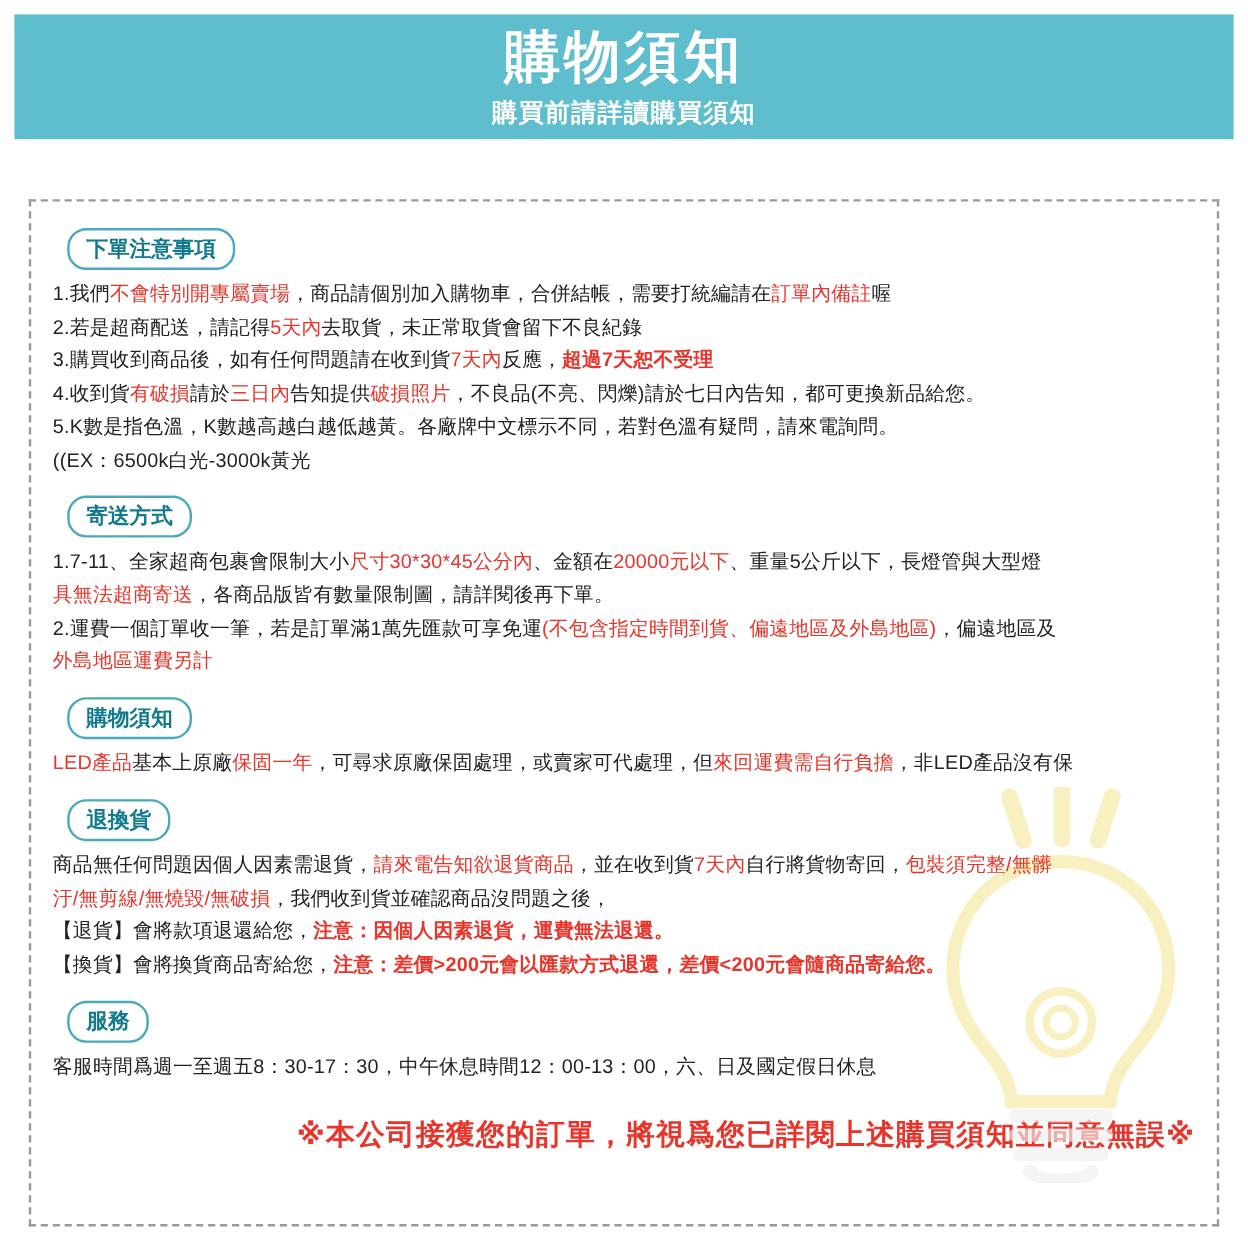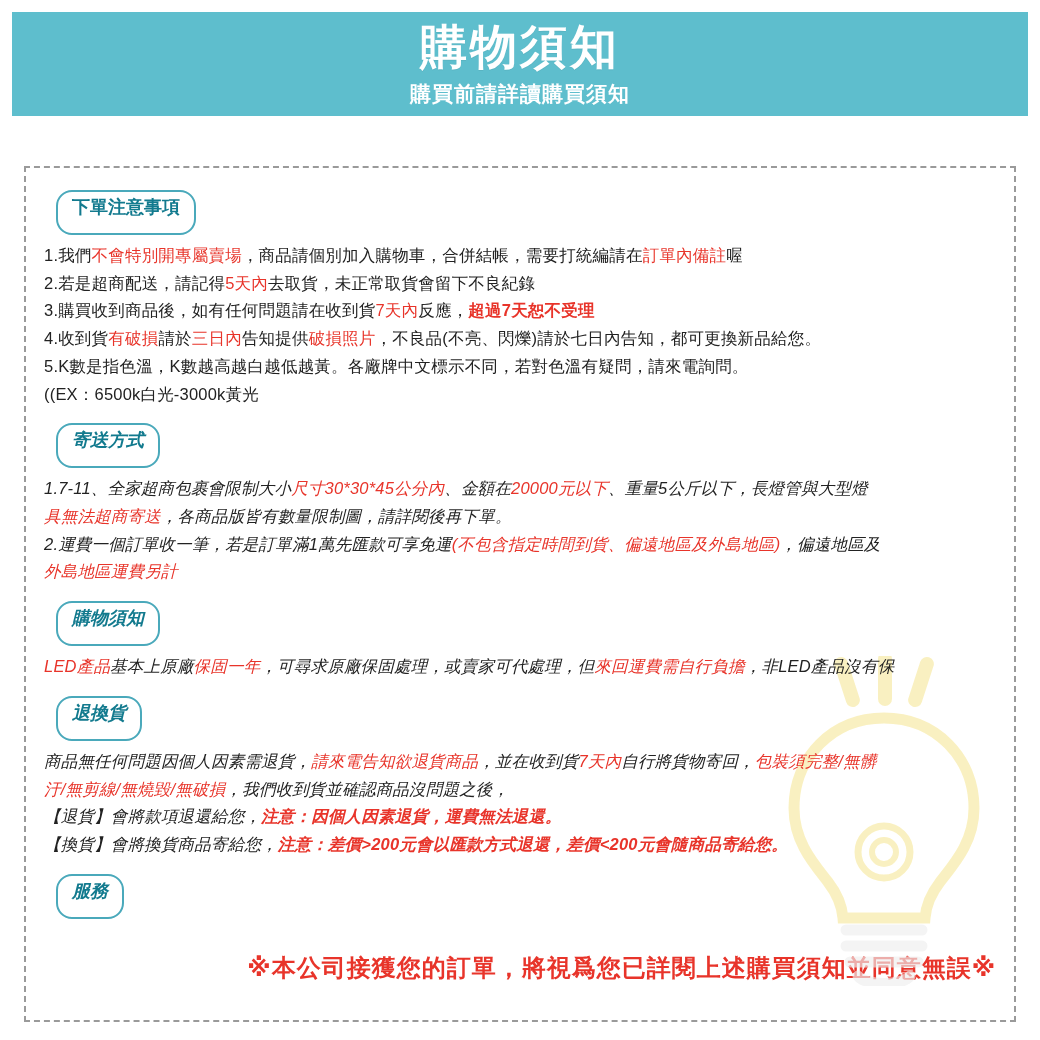--- a/index.html
+++ b/index.html
@@ -72,28 +72,27 @@
     pointer-events: none;
     opacity: 0.65;
   }
 
   .sec {
     position: relative;
     z-index: 2;
   }
   .sec + .sec {
     margin-top: 16px;
-    font-style: italic;
   }
 
   .pill {
     display: inline-block;
     border: 2px solid #4aa9bb;
     border-radius: 16px;
-    padding: 3px 14px 14px 14px;
+    padding: 3px 14px 4px 14px;
     font-size: 18px;
     font-weight: bold;
     color: #127a8e;
     background: #ffffff;
     margin-left: 12px;
     margin-bottom: 7px;
   }
 
   .line {
     font-size: 16.5px;
@@ -137,18 +136,18 @@
       <path d="M96 320 C104 330 140 330 148 320" fill="none" stroke="#efefef" stroke-width="11" stroke-linecap="round"></path>
       <path d="M122 196 m-26 0 a26 26 0 1 0 52 0 a26 26 0 1 0 -52 0" fill="none" stroke="#f7e9a0" stroke-width="7"></path>
       <path d="M122 196 m-12 0 a12 12 0 1 0 24 0 a12 12 0 1 0 -24 0" fill="none" stroke="#f7e9a0" stroke-width="6"></path>
     </svg>
 
     <div id="sections-root">
         <div class="sec"><div class="pill">下單注意事項</div><p class="line"><span>1.我們</span><span class="r">不會特別開專屬賣場</span><span>，商品請個別加入購物車，合併結帳，需要打統編請在</span><span class="r">訂單內備註</span><span>喔</span></p><p class="line"><span>2.若是超商配送，請記得</span><span class="r">5天內</span><span>去取貨，未正常取貨會留下不良紀錄</span></p><p class="line"><span>3.購買收到商品後，如有任何問題請在收到貨</span><span class="r">7天內</span><span>反應，</span><span class="rb">超過7天恕不受理</span></p><p class="line"><span>4.收到貨</span><span class="r">有破損</span><span>請於</span><span class="r">三日內</span><span>告知提供</span><span class="r">破損照片</span><span>，不良品(不亮、閃爍)請於七日內告知，都可更換新品給您。</span></p><p class="line"><span>5.K數是指色溫，K數越高越白越低越黃。各廠牌中文標示不同，若對色溫有疑問，請來電詢問。</span></p><p class="line"><span>((EX：6500k白光-3000k黃光</span></p></div>
         <div class="sec"><div class="pill">寄送方式</div><p class="line"><span>1.7-11、全家超商包裹會限制大小</span><span class="r">尺寸30*30*45公分內</span><span>、金額在</span><span class="r">20000元以下</span><span>、重量5公斤以下，長燈管與大型燈</span></p><p class="line"><span class="r">具無法超商寄送</span><span>，各商品版皆有數量限制圖，請詳閱後再下單。</span></p><p class="line"><span>2.運費一個訂單收一筆，若是訂單滿1萬先匯款可享免運</span><span class="r">(不包含指定時間到貨、偏遠地區及外島地區)</span><span>，偏遠地區及</span></p><p class="line"><span class="r">外島地區運費另計</span></p></div>
         <div class="sec"><div class="pill">購物須知</div><p class="line"><span class="r">LED產品</span><span>基本上原廠</span><span class="r">保固一年</span><span>，可尋求原廠保固處理，或賣家可代處理，但</span><span class="r">來回運費需自行負擔</span><span>，非LED產品沒有保</span></p></div>
         <div class="sec"><div class="pill">退換貨</div><p class="line"><span>商品無任何問題因個人因素需退貨，</span><span class="r">請來電告知欲退貨商品</span><span>，並在收到貨</span><span class="r">7天內</span><span>自行將貨物寄回，</span><span class="r">包裝須完整/無髒</span></p><p class="line"><span class="r">汙/無剪線/無燒毀/無破損</span><span>，我們收到貨並確認商品沒問題之後，</span></p><p class="line"><span>【退貨】會將款項退還給您，</span><span class="rb">注意：因個人因素退貨，運費無法退還。</span></p><p class="line"><span>【換貨】會將換貨商品寄給您，</span><span class="rb">注意：差價&gt;200元會以匯款方式退還，差價&lt;200元會隨商品寄給您。</span></p></div>
-        <div class="sec"><div class="pill">服務</div></div>
+        <div class="sec"><div class="pill">服務</div><p class="line"><span>客服時間爲週一至週五8：30-17：30，中午休息時間12：00-13：00，六、日及國定假日休息</span></p></div>
       </div>
 
     <div class="notice">※本公司接獲您的訂單，將視爲您已詳閱上述購買須知並同意無誤※</div>
   </div>
 </div>
 
 </body></html>

